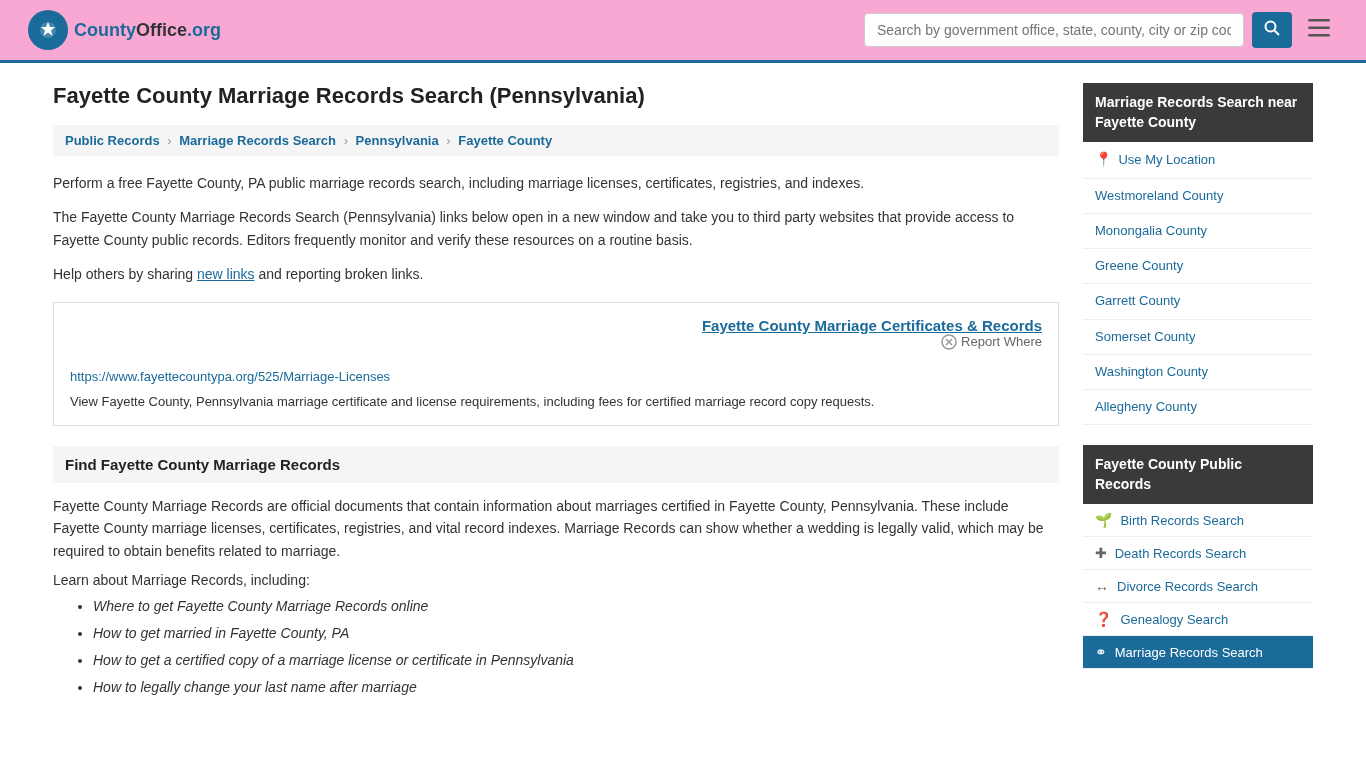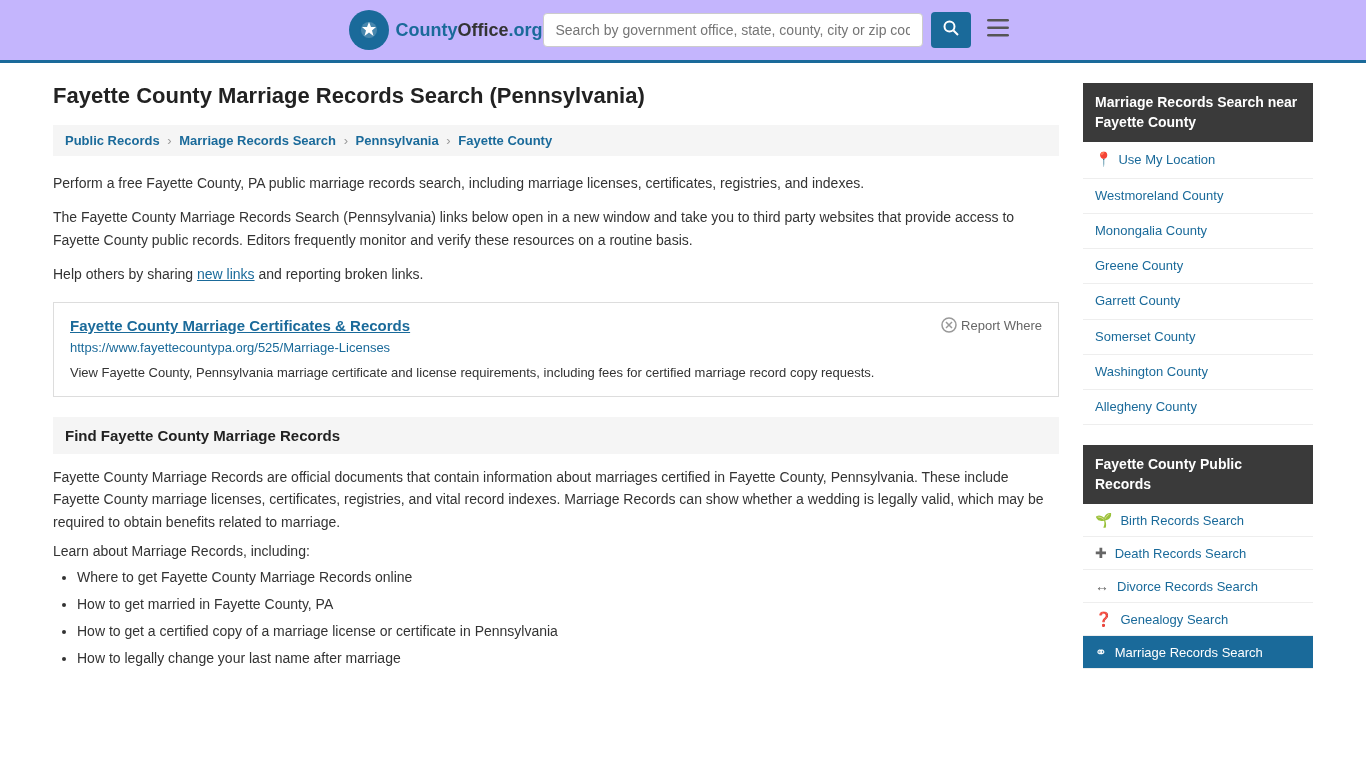--- a/index.html
+++ b/index.html
@@ -1,25 +1,25 @@
 <!DOCTYPE html>
 <html><head>
   <meta charset="utf-8">
   <style>
     * { box-sizing: border-box; margin: 0; padding: 0; }
     body { font-family: Arial, sans-serif; font-size: 14px; color: #333; background: #fff; }
 
     
     #header {
-      background: #c4b5fd;
+      background: #f9a8d4;
       border-bottom: 3px solid #1a6a9a;
-      padding: 10px 16px;
-      display: flex;
-      align-items: center;
-      justify-content: center;
+      padding: 10px 28px;
+      display: flex;
+      align-items: center;
+      justify-content: space-between;
     }
     #logo-area {
       display: flex;
       align-items: center;
       gap: 6px;
     }
     #logo-circle {
       width: 40px;
       height: 40px;
       border-radius: 50%;
@@ -116,23 +116,24 @@
 
     
     .link-card {
       border: 1px solid #ddd;
       padding: 14px 16px;
       margin: 16px 0;
       background: #fff;
     }
     .link-card-header {
       display: flex;
-      align-items: center;
+      align-items: flex-end;
       justify-content: space-between;
-      margin-bottom: 6px;
+      margin-bottom: 19px;
+      flex-direction: column;
     }
     .link-card-title {
       font-size: 15px;
       font-weight: bold;
       color: #1a6a9a;
       text-decoration: underline;
       cursor: pointer;
     }
     .report-link {
       color: #666;
@@ -168,21 +169,22 @@
     .section-text {
       margin-bottom: 10px;
       line-height: 1.6;
       color: #333;
     }
     .learn-heading {
       font-weight: normal;
       margin-bottom: 8px;
     }
     .bullet-list {
-      margin-left: 24px;
+      margin-left: 40px;
+      font-style: italic;
     }
     .bullet-list li {
       margin-bottom: 6px;
       line-height: 1.5;
     }
 
     
     .sidebar-section {
       margin-bottom: 20px;
     }

